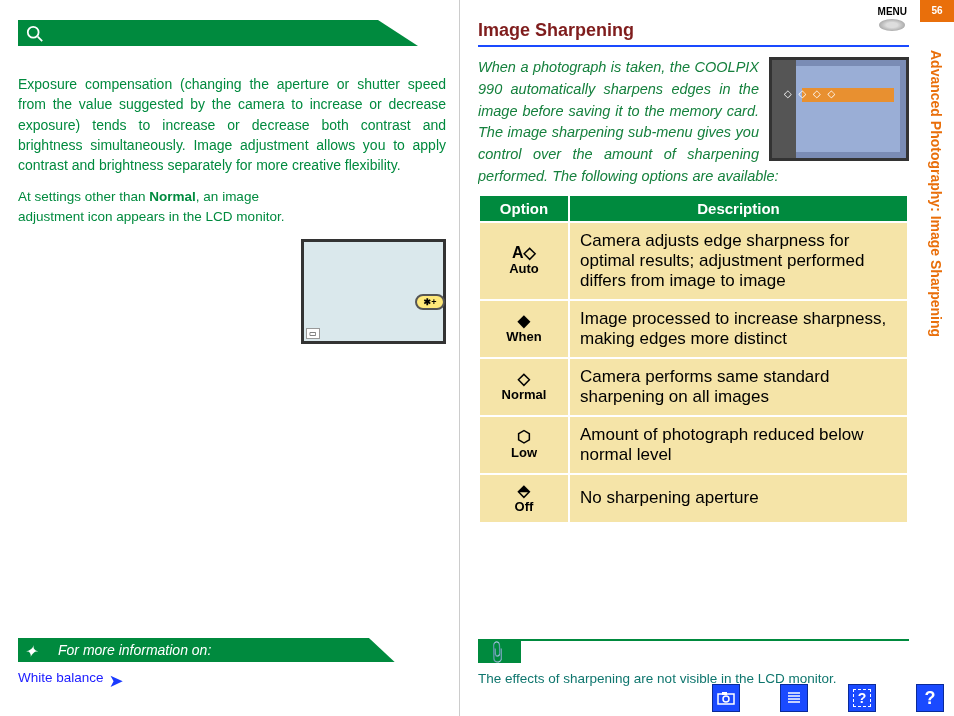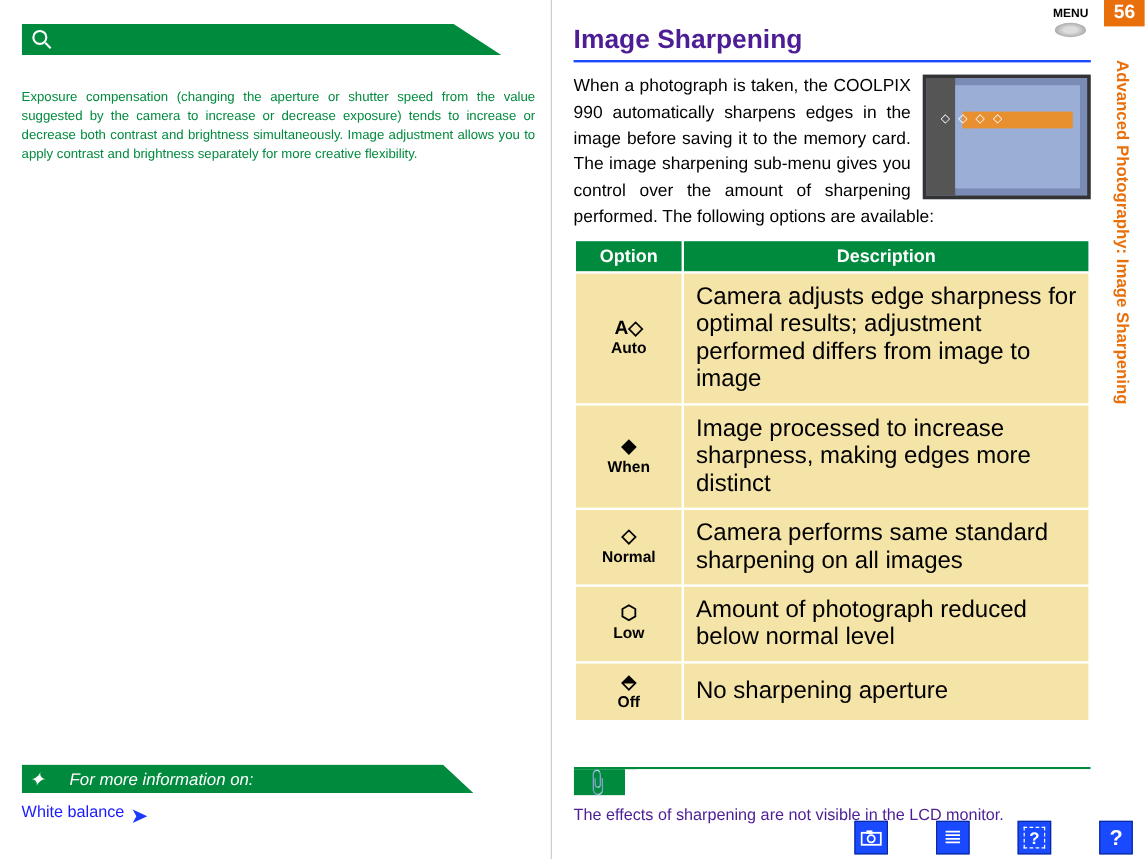--- a/index.html
+++ b/index.html
@@ -27,21 +27,21 @@
   .sideTab {
     position: absolute;
     right: 0;
     top: 0;
     width: 34px;
     height: 716px;
   }
   .pageNum {
     background: #e96f0b;
     color: white;
-    font-size: 16px;
+    font-size: 10px;
     font-weight: bold;
     text-align: center;
     padding: 3px 0;
     width: 34px;
     height: 22px;
     line-height: 16px;
   }
   .vertText {
     writing-mode: vertical-rl;
     text-orientation: mixed;
@@ -58,21 +58,21 @@
     position: relative;
     margin-bottom: 10px;
     clip-path: polygon(0 0, 90% 0, 100% 100%, 0 100%);
     width: 400px;
     line-height: 26px;
     padding-left: 8px;
   }
   .tipTab svg { vertical-align: middle; }
   .leftText {
     color: #008a3e;
-    font-size: 11px;
+    font-size: 14px;
     line-height: 1.45;
     text-align: justify;
     margin-top: 28px;
   }
   .leftText2 {
     color: #008a3e;
     font-size: 13.5px;
     line-height: 1.45;
     margin-top: 12px;
     width: 290px;
@@ -144,23 +144,23 @@
   }
   .cursor {
     position: absolute;
     right: -20px;
     top: 0px;
     color: #1a3aff;
     font-size: 18px;
   }
   
   h1 {
-    font-size: 22px;
-    font-weight: bold;
-    color: #4c1d95;
+    font-size: 18px;
+    font-weight: bold;
+    color: #7f1d1d;
     border-bottom: 2px solid #1a4aff;
     padding-bottom: 4px;
     margin-bottom: 10px;
   }
   .menuLabel {
     position: absolute;
     top: 6px;
     right: 12px;
     font-size: 10px;
     font-weight: bold;
@@ -174,21 +174,22 @@
     margin: 2px auto 0;
   }
   .introWrap {
     overflow: hidden;
     margin-bottom: 6px;
   }
   .introText {
     font-size: 14.5px;
     line-height: 1.5;
     text-align: justify;
-    color: #000000;
+    color: #15803d;
+    font-style: italic;
   }
   .cameraScreen {
     float: right;
     width: 140px;
     height: 104px;
     border: 3px solid #333;
     background: #7a8cb5;
     margin-left: 10px;
     position: relative;
   }
@@ -213,21 +214,21 @@
     color: white;
     font-size: 15px;
     font-weight: bold;
     padding: 4px 0;
     border: 2px solid white;
   }
   table.opts td {
     background: #f5e4a8;
     border: 2px solid white;
     padding: 8px 10px;
-    font-size: 20px;
+    font-size: 17px;
     vertical-align: middle;
   }
   table.opts td.optCell {
     text-align: center;
     font-weight: bold;
     width: 90px;
     font-size: 13px;
   }
   .optIcon { display:block; font-size:16px; line-height:1; }
   .clipBar {
@@ -244,21 +245,21 @@
     clip-path: polygon(0 0, 100% 0, 100% 2px, 12% 2px, 18% 100%, 0 100%);
   }
   .clipHeader .clip {
     position: absolute;
     left: 10px; top: 2px;
     color: white;
     font-size: 16px;
     transform: rotate(40deg);
   }
   .noteText {
-    color: #4c1d95;
+    color: #0f766e;
     font-size: 13.5px;
     margin-top: 8px;
   }
   .navIcons {
     position: absolute;
     bottom: 4px;
     right: 10px;
     display: flex;
     gap: 40px;
   }
@@ -282,20 +283,29 @@
 <div class="page">
 
   <div class="col">
     <div class="tipTab">
       <svg width="18" height="18" viewBox="0 0 20 20">
         <circle cx="8" cy="8" r="6" stroke="white" stroke-width="2" fill="none"></circle>
         <line x1="13" y1="13" x2="18" y2="18" stroke="white" stroke-width="2"></line>
       </svg>
     </div>
     <p class="leftText">Exposure compensation (changing the aperture or shutter speed from the value suggested by the camera to increase or decrease exposure) tends to increase or decrease both contrast and brightness simultaneously.  Image adjustment allows you to apply contrast and brightness separately for more creative flexibility.</p>
+    <div class="clearfix">
+      <p class="leftText2">
+        <span>At settings other than </span><b>Normal</b><span>, an image adjustment icon appears in the LCD monitor.</span>
+      </p>
+      <div class="lcdBox">
+        <div class="lcdBadge">✱+</div>
+        <div class="lcdFoot">▭</div>
+      </div>
+    </div>
 
     <div class="moreInfo">
       <div class="moreInfoBar">
         <span class="moreInfoIcon">✦</span>
         <span>For more information on:</span>
       </div>
       <a class="wbLink">
         <span>White balance</span>
         <span class="cursor">➤</span>
       </a>

